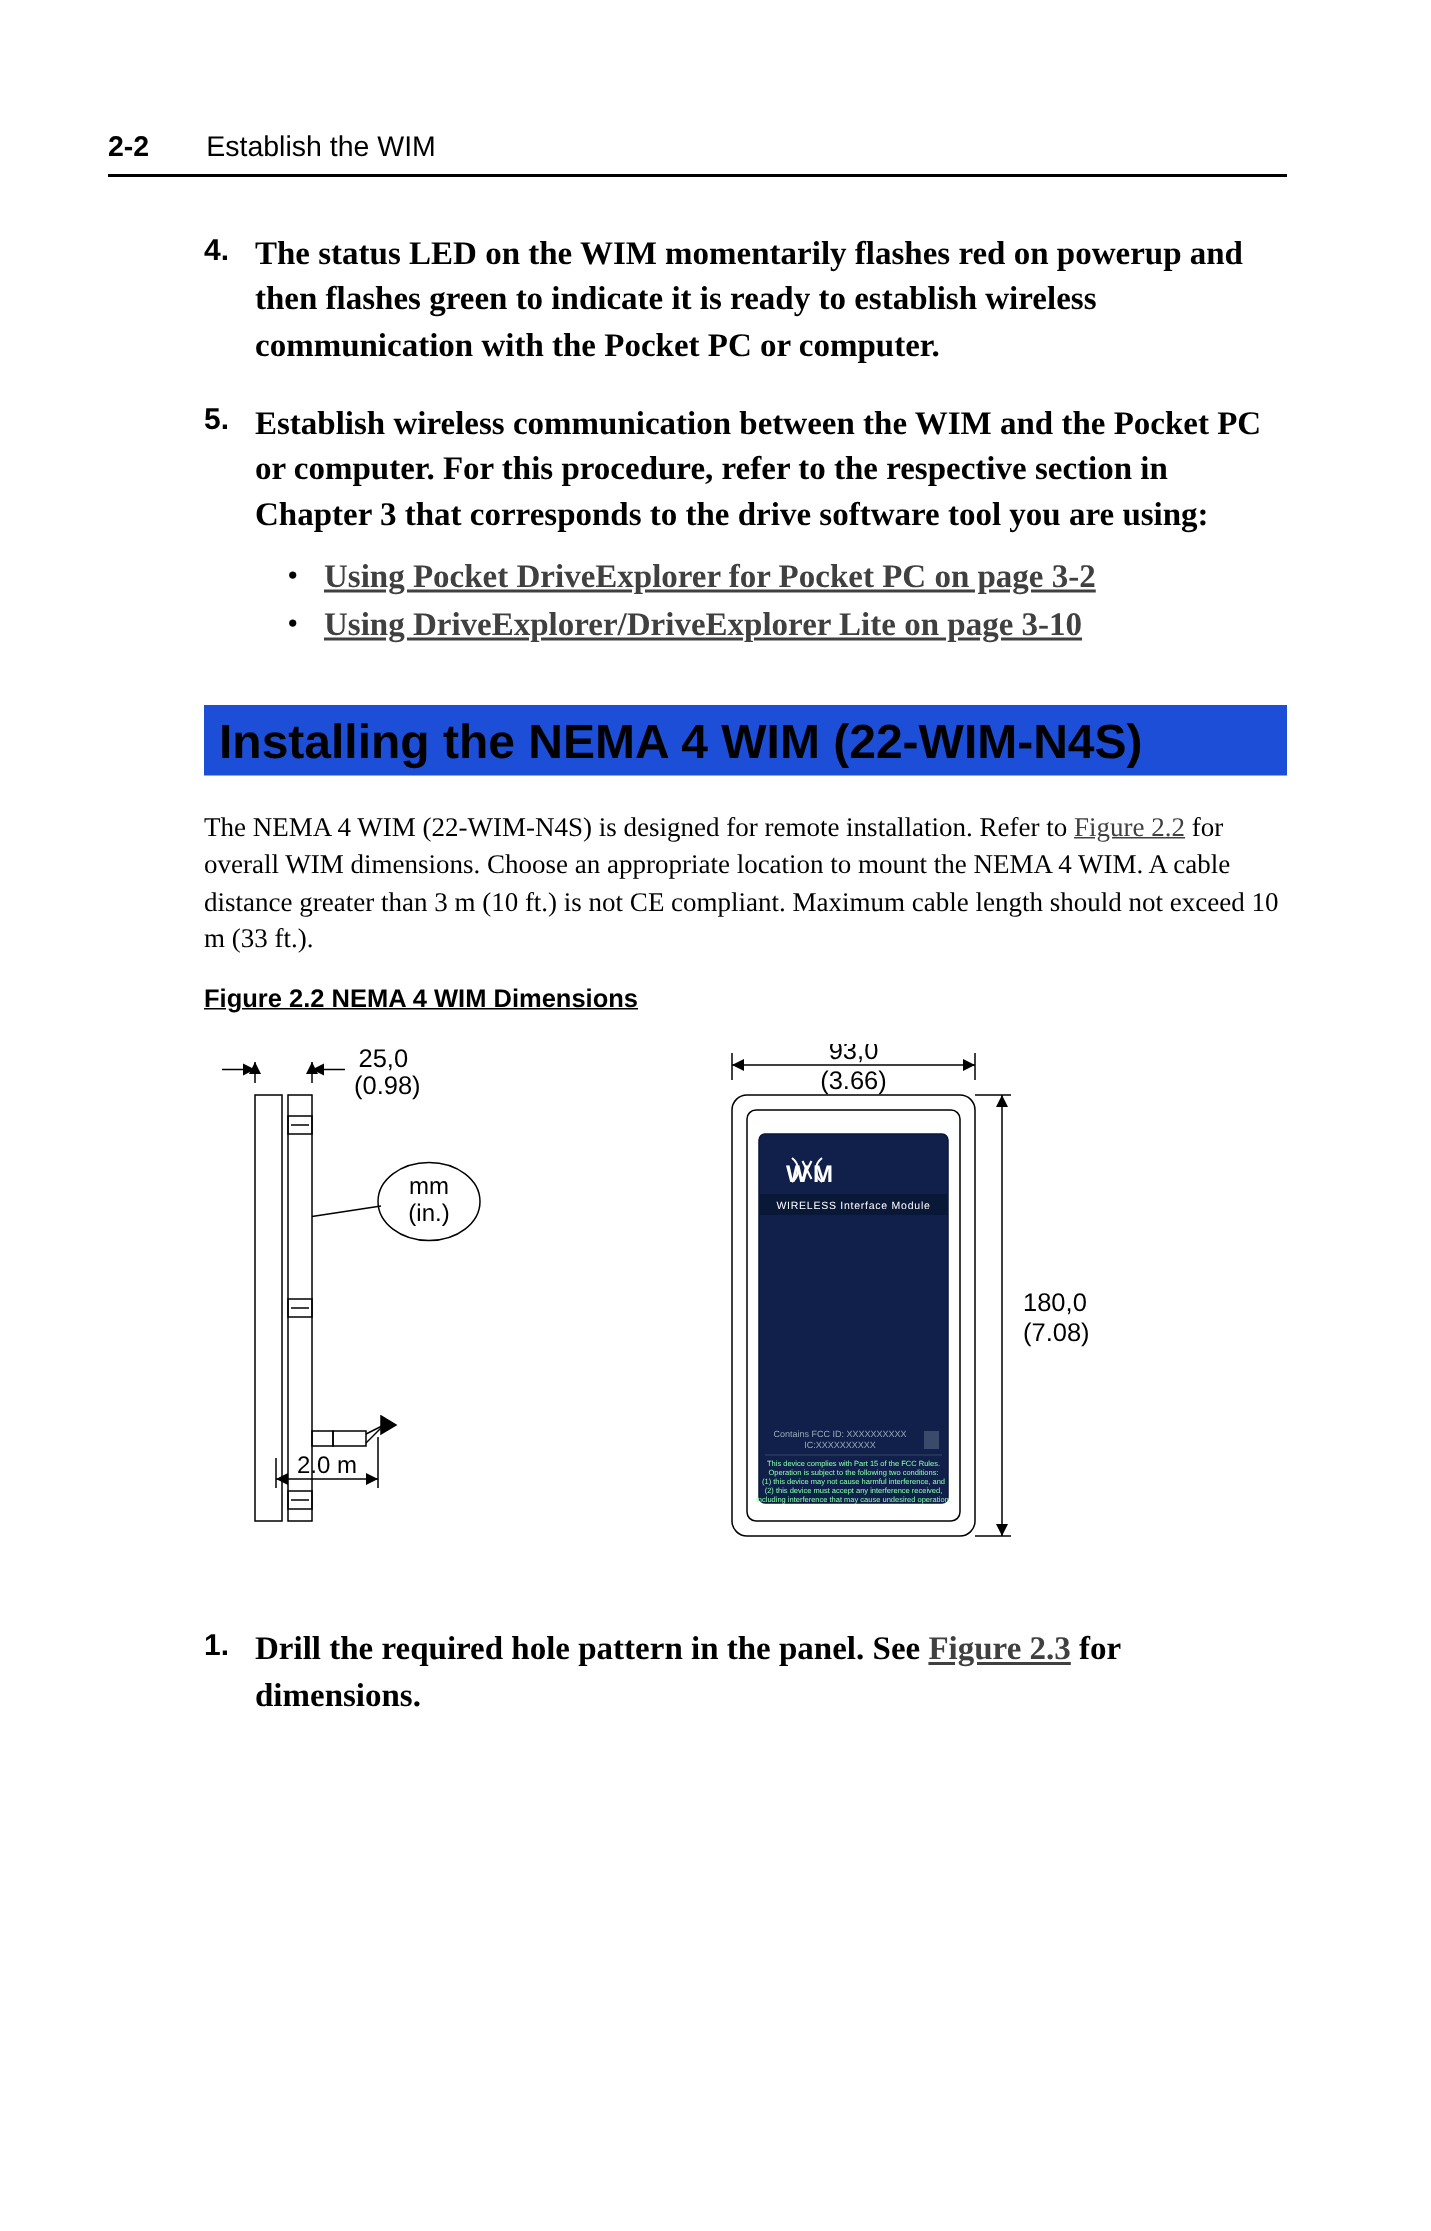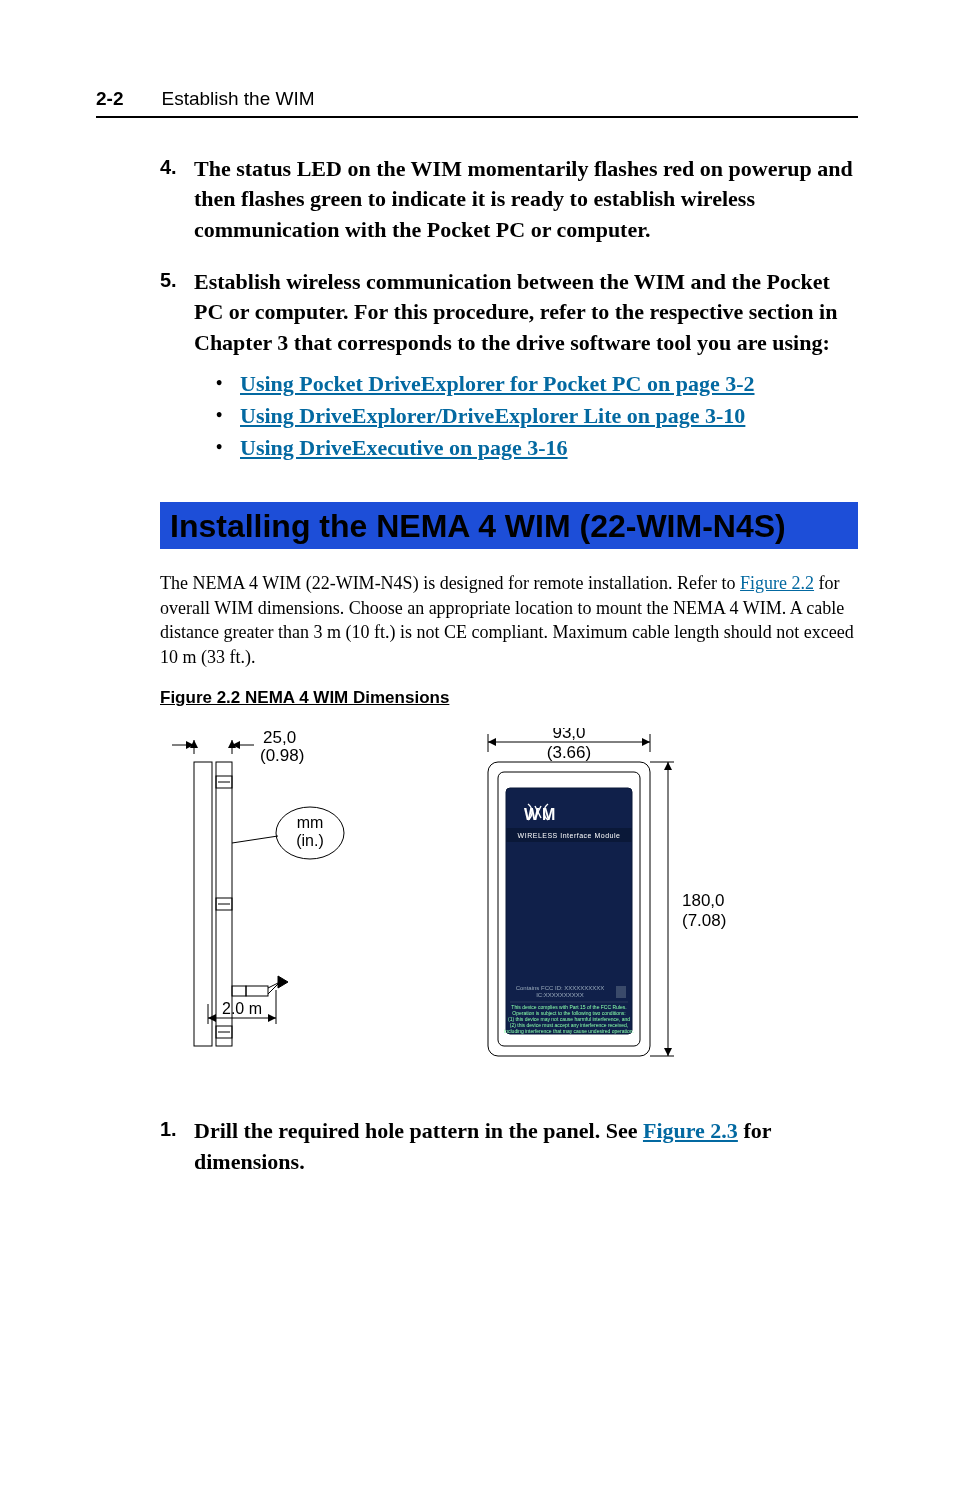--- a/index.html
+++ b/index.html
@@ -8,21 +8,21 @@
     margin: 0;
     padding: 0;
     background: #fff;
     font-family: "Times New Roman", Times, serif;
     color: #000;
     width: 954px;
     height: 1487px;
     position: relative;
   }
   .page {
-    padding: 88px 96px 0 96px;
+    padding: 88px 96px 0 72px;
   }
   .header {
     display: flex;
     align-items: baseline;
     border-bottom: 2.5px solid #000;
     padding-bottom: 6px;
     margin-bottom: 36px;
     font-family: Arial, Helvetica, sans-serif;
   }
   .page-num {
@@ -67,21 +67,21 @@
     padding-left: 24px;
   }
   .bullets li::before {
     content: "•";
     position: absolute;
     left: 0;
     font-size: 18px;
     top: 2px;
   }
   .link {
-    color: #0369a1;
+    color: #404040;
     text-decoration: underline;
   }
   .after-list {
     font-size: 22px;
     line-height: 1.38;
     margin-left: 34px;
     margin-bottom: 60px;
   }
   .section-bar {
     background: #1d4ed8;
@@ -99,21 +99,21 @@
   .fig-caption {
     font-family: Arial, Helvetica, sans-serif;
     font-weight: bold;
     font-size: 17px;
     margin: 18px 0 20px 0;
     text-decoration: underline;
   }
   .figure {
     display:flex;
     align-items:flex-start;
-    gap:60px;
+    gap:84px;
     margin: 12px 0 48px 0;
     font-family: Arial, Helvetica, sans-serif;
   }
   svg text { font-family: Arial, Helvetica, sans-serif; }
 </style>
 </head>
 <body>
 
 <div class="page">
   <div class="header">
@@ -127,21 +127,20 @@
         <span class="num">4.</span>
         <span class="body">The status LED on the WIM momentarily flashes red on powerup and then flashes green to indicate it is ready to establish wireless communication with the Pocket PC or computer.</span>
       </li>
       <li>
         <span class="num">5.</span>
         <span class="body">
           <span>Establish wireless communication between the WIM and the Pocket PC or computer. For this procedure, refer to the respective section in Chapter 3 that corresponds to the drive software tool you are using:</span>
           <ul class="bullets">
             <li><span class="link">Using Pocket DriveExplorer for Pocket PC on page 3-2</span></li>
             <li><span class="link">Using DriveExplorer/DriveExplorer Lite on page 3-10</span></li>
-            <li><span class="link">Using DriveExecutive on page 3-16</span></li>
           </ul>
         </span>
       </li>
     </ol>
 
     <div class="section-bar">Installing the NEMA 4 WIM (22-WIM-N4S)</div>
 
     <p class="section-para">
       <span>The NEMA 4 WIM (22-WIM-N4S) is designed for remote installation. Refer to </span><span class="link">Figure 2.2</span><span> for overall WIM dimensions. Choose an appropriate location to mount the NEMA 4 WIM. A cable distance greater than 3 m (10 ft.) is not CE compliant. Maximum cable length should not exceed 10 m (33 ft.).</span>
     </p>

